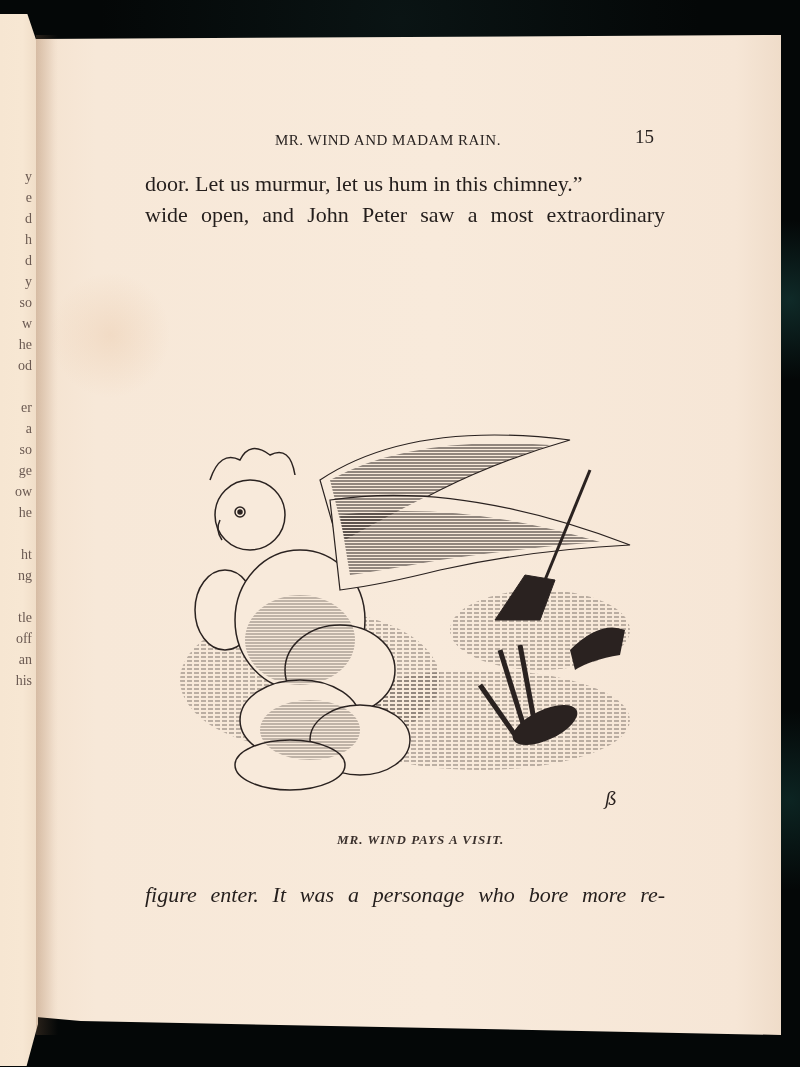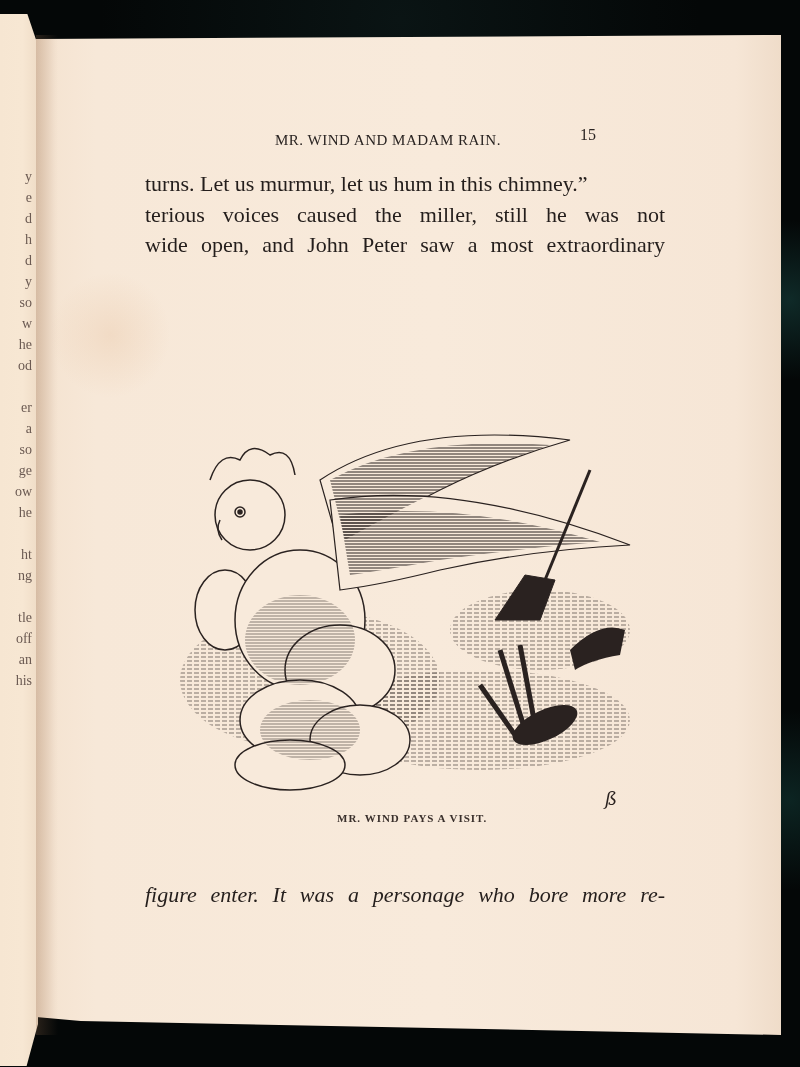--- a/index.html
+++ b/index.html
@@ -59,22 +59,22 @@
 
   .running-head {
     position: absolute;
     left: 275px; top: 132px;
     font-size: 15px;
     letter-spacing: 0.5px;
     color: #2a2422;
   }
   .page-number {
     position: absolute;
-    left: 580px; top: 126px;
-    font-size: 16px;
+    left: 635px; top: 126px;
+    font-size: 19px;
     color: #2a2422;
   }
 
   .body-text {
     position: absolute;
     left: 145px;
     width: 520px;
     font-size: 22px;
     line-height: 30.5px;
     color: #241e1c;
@@ -86,25 +86,26 @@
   .text-bottom { top: 880px; font-style: italic; }
 
   
   .illustration {
     position: absolute;
     left: 180px; top: 420px;
     width: 460px; height: 390px;
   }
   .caption {
     position: absolute;
-    left: 337px; top: 812px;
-    font-size: 11px;
+    left: 337px; top: 832px;
+    font-size: 13px;
     letter-spacing: 1px;
     color: #3a302c;
     font-weight: bold;
+    font-style: italic;
   }
 </style>
 </head>
 <body>
 
 <div class="cover"></div>
 
 <div class="left-page">
   <div class="gutter-text" id="left-frag">y
 e
@@ -133,22 +134,21 @@
 his</div>
 </div>
 
 <div class="page"></div>
 <div class="page-shadow"></div>
 
 <div class="running-head">MR. WIND AND MADAM RAIN.</div>
 <div class="page-number">15</div>
 
 <div class="body-text text-top">
-  <span class="line" style="text-align-last:left;text-align:left">turns.   Let us murmur, let us hum in this chimney.”</span>
-  <span class="line">terious voices caused the miller, still he was not</span>
+  <span class="line" style="text-align-last:left;text-align:left">door.   Let us murmur, let us hum in this chimney.”</span>
   <span class="line">wide open, and John Peter saw a most extraordinary</span>
 </div>
 
 <svg class="illustration" viewBox="0 0 460 390" xmlns="http://www.w3.org/2000/svg">
   <defs>
     <pattern id="hatch" width="6" height="3" patternUnits="userSpaceOnUse">
       <line x1="0" y1="1" x2="6" y2="1" stroke="#2a2220" stroke-width="1"></line>
     </pattern>
     <pattern id="hatchLight" width="7" height="4" patternUnits="userSpaceOnUse">
       <line x1="0" y1="1" x2="5" y2="1" stroke="#2a2220" stroke-width="0.7"></line>

